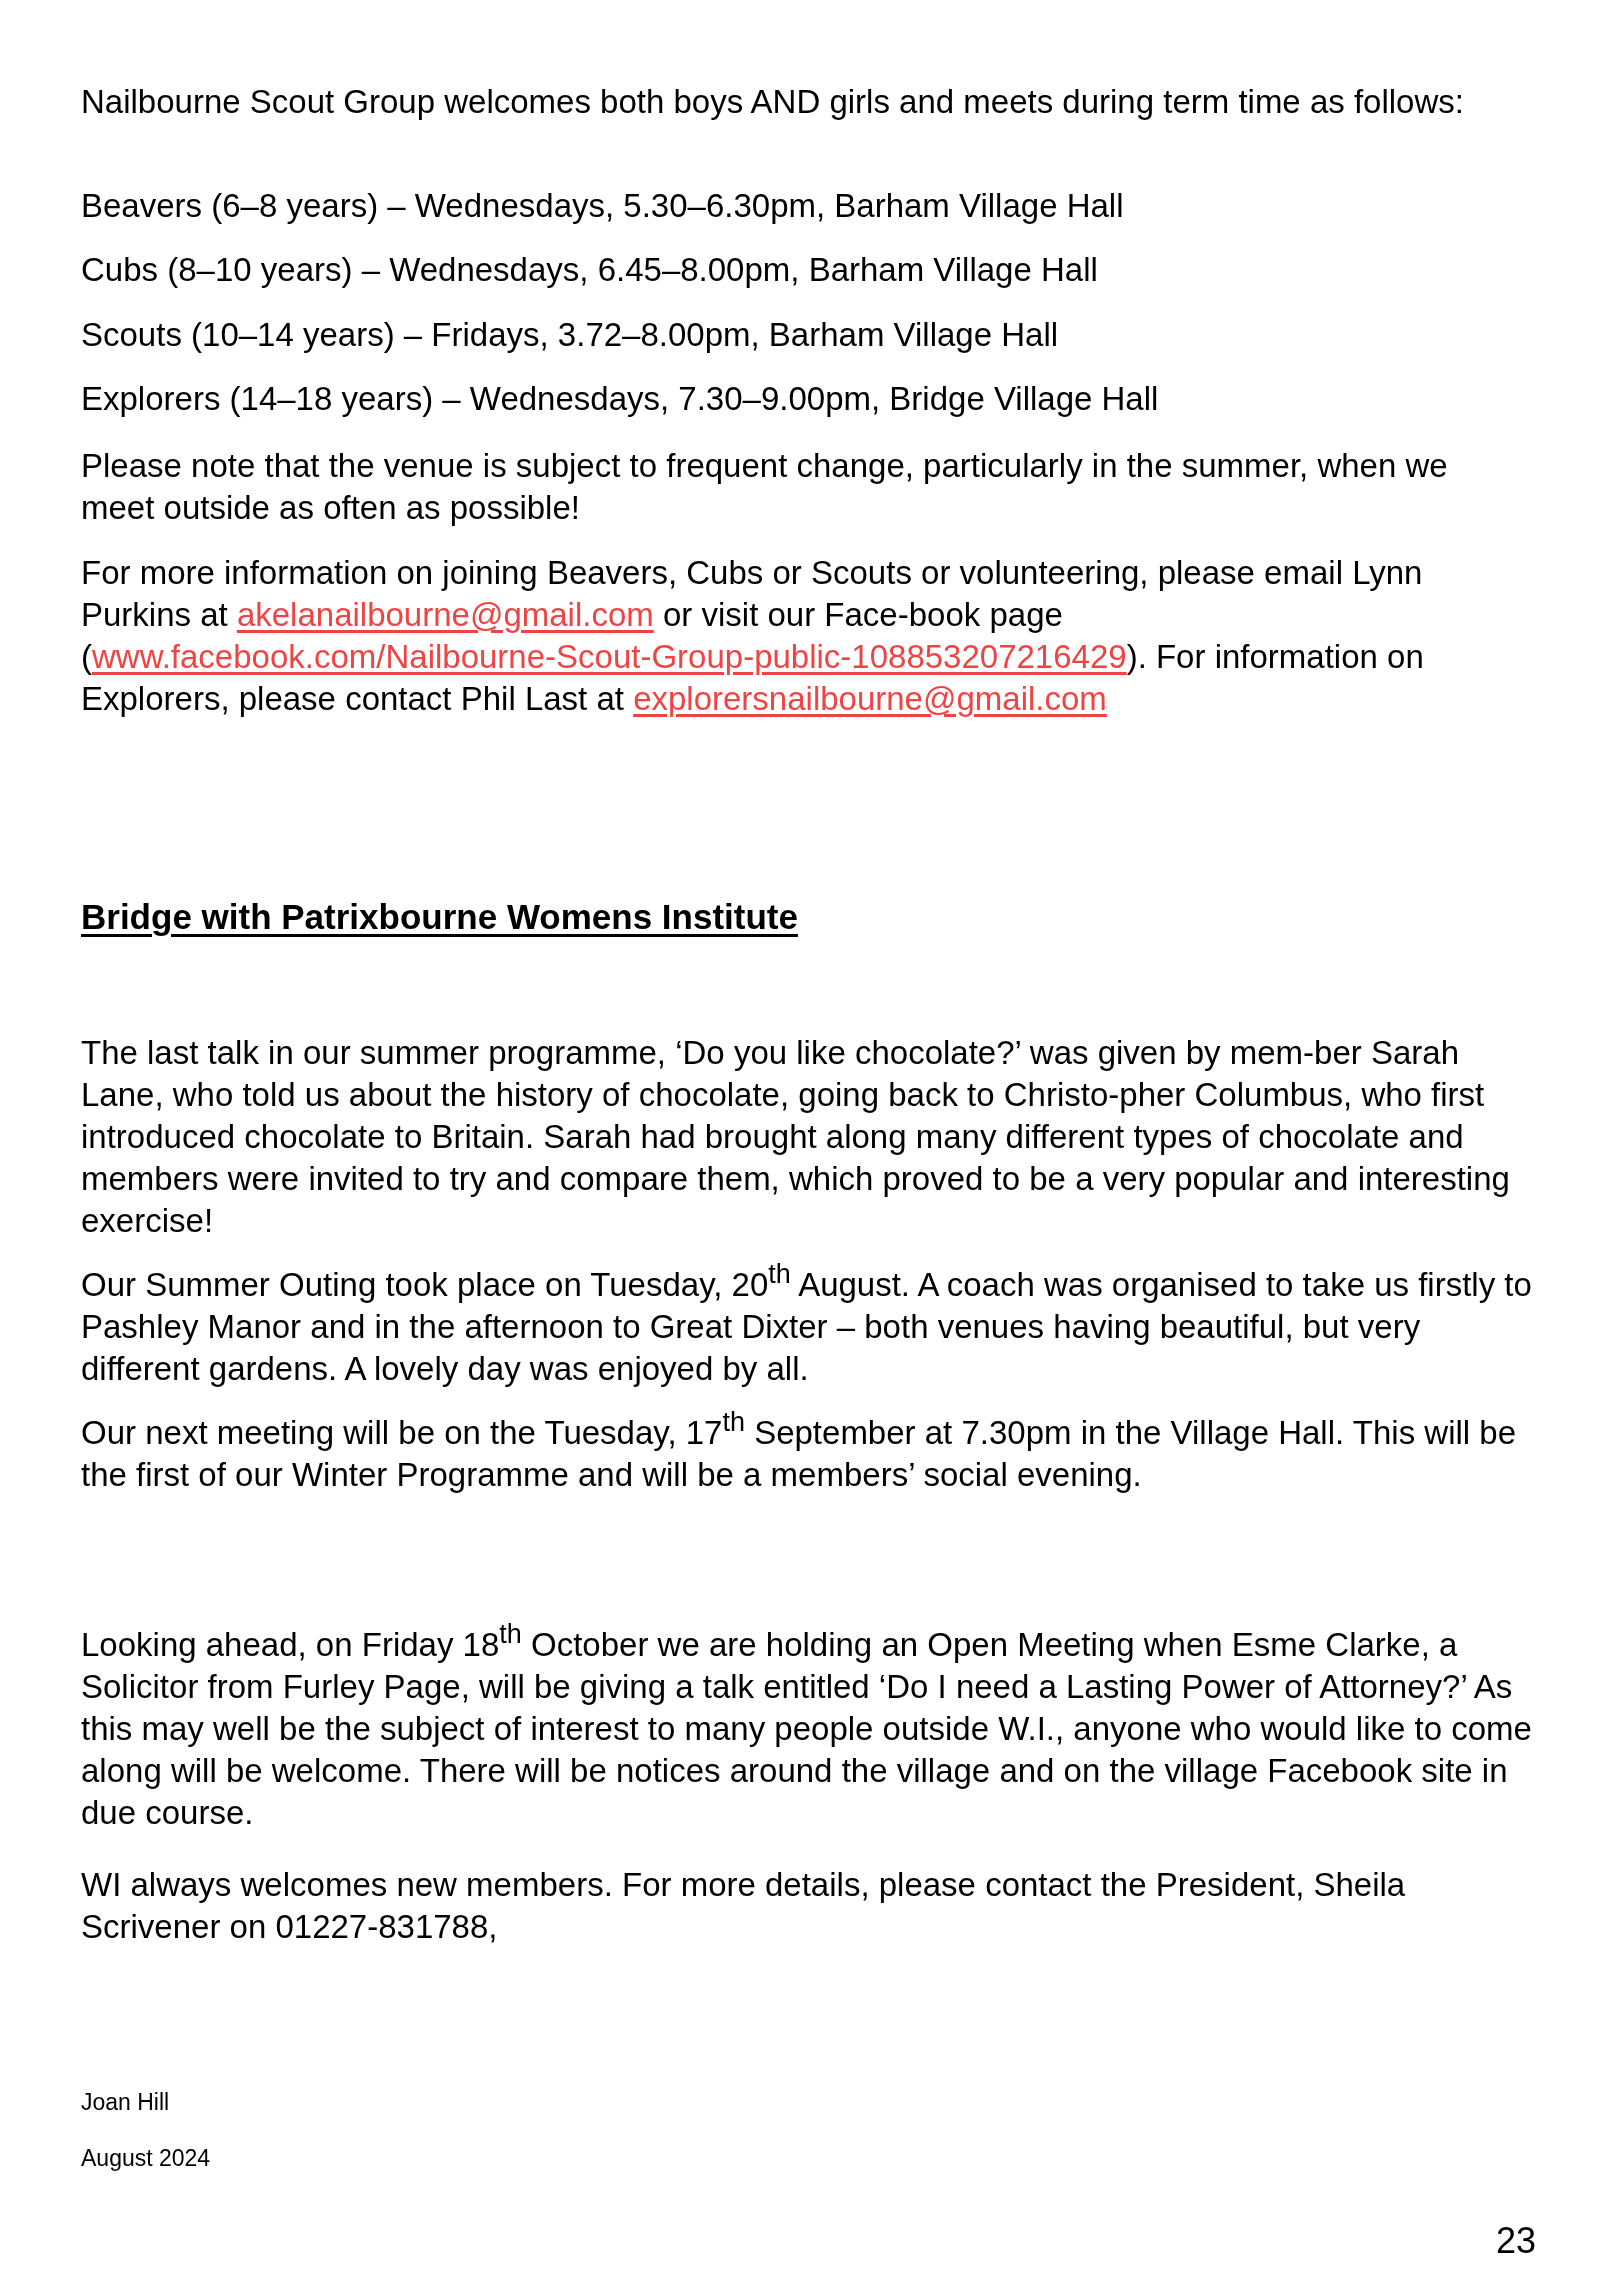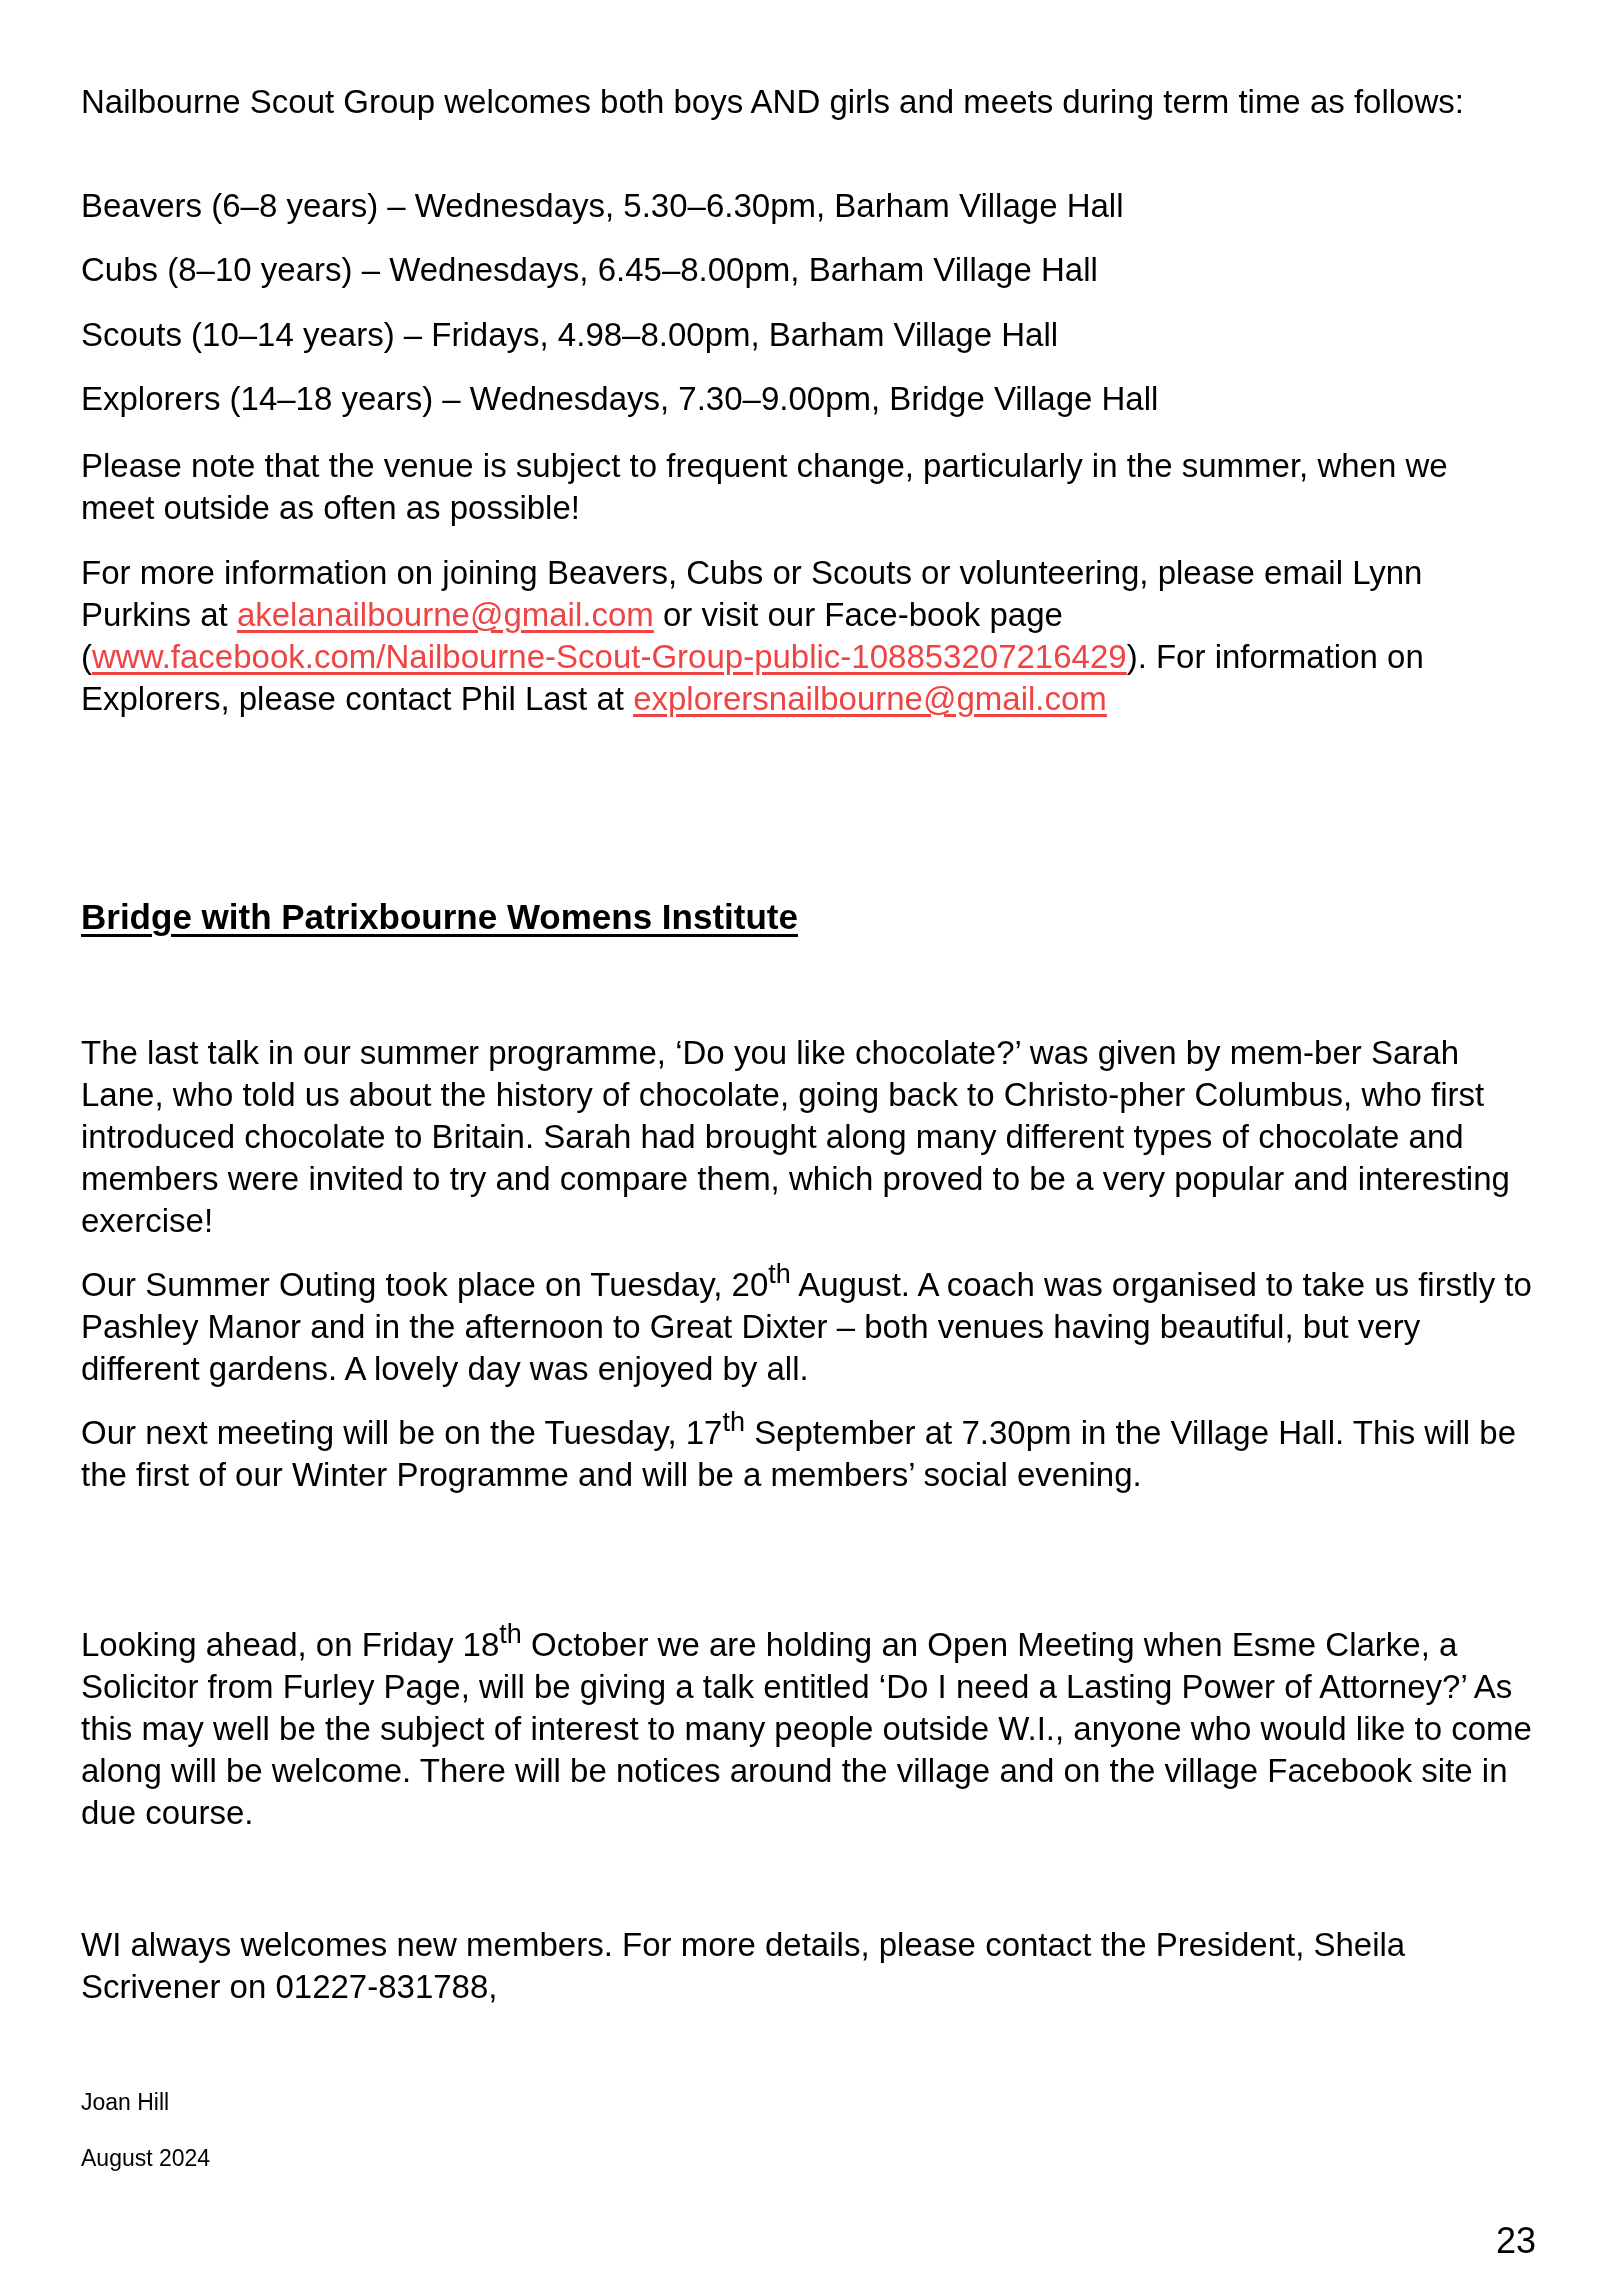--- a/index.html
+++ b/index.html
@@ -17,40 +17,40 @@
   .small { font-size: 23px; line-height: 28px; }
   .pagenum { position: absolute; right: 76px; top: 2220px; font-size: 36px; }
 </style>
 </head>
 <body>
 
 <div class="page scout">
   <p class="b" style="position:absolute; top:81px; width:1458px;">Nailbourne Scout Group welcomes both boys AND girls and meets during term time as follows:</p>
   <p class="b" style="position:absolute; top:185px; white-space:nowrap;">Beavers (6–8 years) – Wednesdays, 5.30–6.30pm, Barham Village Hall</p>
   <p class="b" style="position:absolute; top:249px; white-space:nowrap;">Cubs (8–10 years) – Wednesdays, 6.45–8.00pm, Barham Village Hall</p>
-  <p class="b" style="position:absolute; top:314px; white-space:nowrap;">Scouts (10–14 years) – Fridays, 4.98–8.00pm, Barham Village Hall</p>
+  <p class="b" style="position:absolute; top:314px; white-space:nowrap;">Scouts (10–14 years) – Fridays, 3.72–8.00pm, Barham Village Hall</p>
   <p class="b" style="position:absolute; top:378px; white-space:nowrap;">Explorers (14–18 years) – Wednesdays, 7.30–9.00pm, Bridge Village Hall</p>
   <p class="b" style="position:absolute; top:445px; width:1440px;">Please note that the venue is subject to frequent change, particularly in the summer, when we meet outside as often as possible!</p>
   <p class="b" style="position:absolute; top:552px; width:1440px;">
     <span>For more information on joining Beavers, Cubs or Scouts or volunteering, please email Lynn Purkins at </span><a>akelanailbourne@gmail.com</a><span> or visit our Face-book page (</span><a>www.facebook.com/Nailbourne-Scout-Group-public-108853207216429</a><span>). For information on Explorers, please contact Phil Last at </span><a>explorersnailbourne@gmail.com</a>
   </p>
 </div>
 
 <div class="heading">Bridge with Patrixbourne Womens Institute</div>
 
 <div class="page wi">
   <p style="position:absolute; top:1032px; width:1454px;">The last talk in our summer programme, ‘Do you like chocolate?’ was given by mem-ber Sarah Lane, who told us about the history of chocolate, going back to Christo-pher Columbus, who first introduced chocolate to Britain.  Sarah had brought along many different types of chocolate and members were invited to try and compare them, which proved to be a very popular and interesting exercise!</p>
   <p style="position:absolute; top:1264px; width:1454px;">
     <span>Our Summer Outing took place on Tuesday, 20</span><sup>th</sup><span> August.  A coach was organised to take us firstly to Pashley Manor and in the afternoon to Great Dixter – both venues having beautiful, but very different gardens.  A lovely day was enjoyed by all.</span>
   </p>
   <p style="position:absolute; top:1412px; width:1454px;">
     <span>Our next meeting will be on the </span><span class="b">Tuesday, 17</span><sup class="b">th</sup><span class="b"> September at 7.30pm in the Village Hall.</span><span> This will be the first of our Winter Programme and will be a members’ social evening.</span>
   </p>
   <p style="position:absolute; top:1624px; width:1454px;">
     <span>Looking ahead, on </span><span class="b">Friday 18</span><sup class="b">th</sup><span class="b"> October</span><span> we are holding an </span><span class="b">Open Meeting</span><span> when Esme Clarke, a  Solicitor from Furley Page, will be giving a talk entitled </span><span class="b">‘Do I need a Lasting Power of Attorney?’</span><span>  As this may well be the subject of interest to many people outside W.I., anyone who would like to come along will be welcome.  There will be notices around the village and on the village Facebook site in due course.</span>
   </p>
-  <p style="position:absolute; top:1924px; width:1467px;">WI always welcomes new members.  For more details, please contact the President, Sheila Scrivener on 01227-831788,</p>
+  <p style="position:absolute; top:1864px; width:1467px;">WI always welcomes new members.  For more details, please contact the President, Sheila Scrivener on 01227-831788,</p>
   <p class="small" style="position:absolute; top:2088px;">Joan Hill</p>
   <p class="small" style="position:absolute; top:2144px;">August 2024</p>
 </div>
 
 <div class="pagenum">23</div>
 
 
 </body></html>

